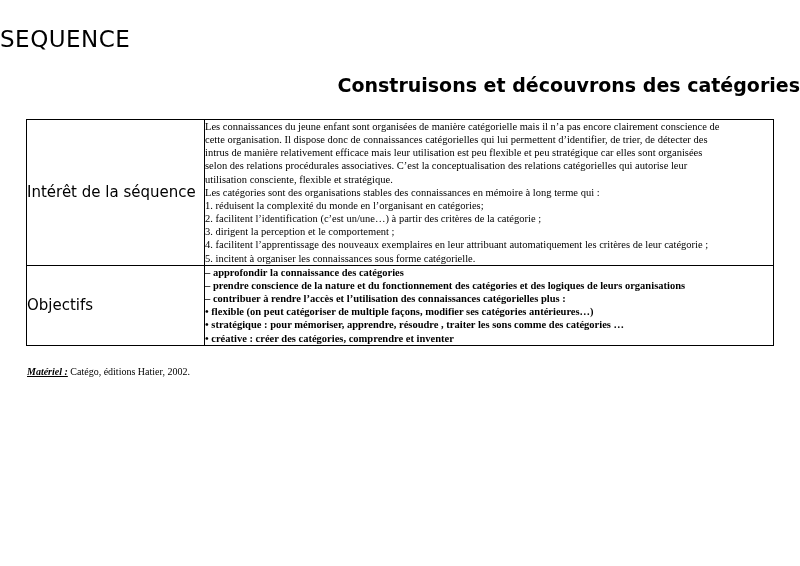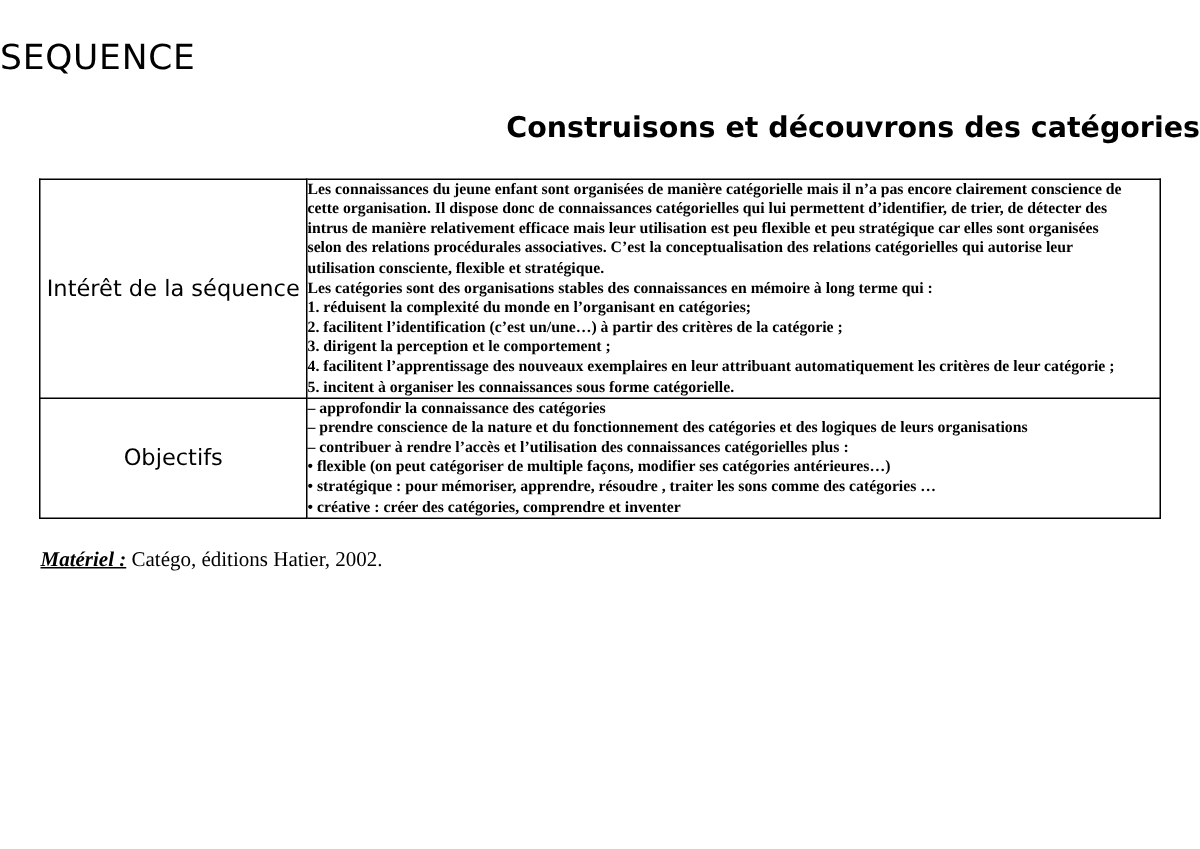--- a/index.html
+++ b/index.html
@@ -47,43 +47,42 @@
     border-collapse: collapse;
     border: 1px solid #000000;
   }
   .seq-table td {
     border: 1px solid #000000;
     vertical-align: middle;
     padding: 0;
   }
   .label-cell {
     width: 177px;
-    text-align: center;
     font-family: "DejaVu Sans", sans-serif;
     font-size: 15px;
     font-weight: 400;
     color: #000000;
   }
   .content-cell {
     padding: 2px 4px 2px 4px;
     font-family: "Liberation Serif", serif;
     font-size: 10.5px;
     line-height: 13.15px;
     white-space: pre-line;
     color: #000000;
     vertical-align: top;
   }
-  .row-interet .content-cell { height: 143px; font-weight: bold; }
+  .row-interet .content-cell { height: 143px; }
   .row-objectifs .content-cell { height: 77px; font-weight: bold; }
   .materiel-note {
     position: absolute;
     left: 27px;
     top: 366px;
     font-family: "Liberation Serif", serif;
-    font-size: 14px;
+    font-size: 10px;
     color: #000000;
   }
   .materiel-label {
     font-weight: 700;
     font-style: italic;
     text-decoration: underline;
   }
   .materiel-value {
     font-weight: 400;
     font-style: normal;

